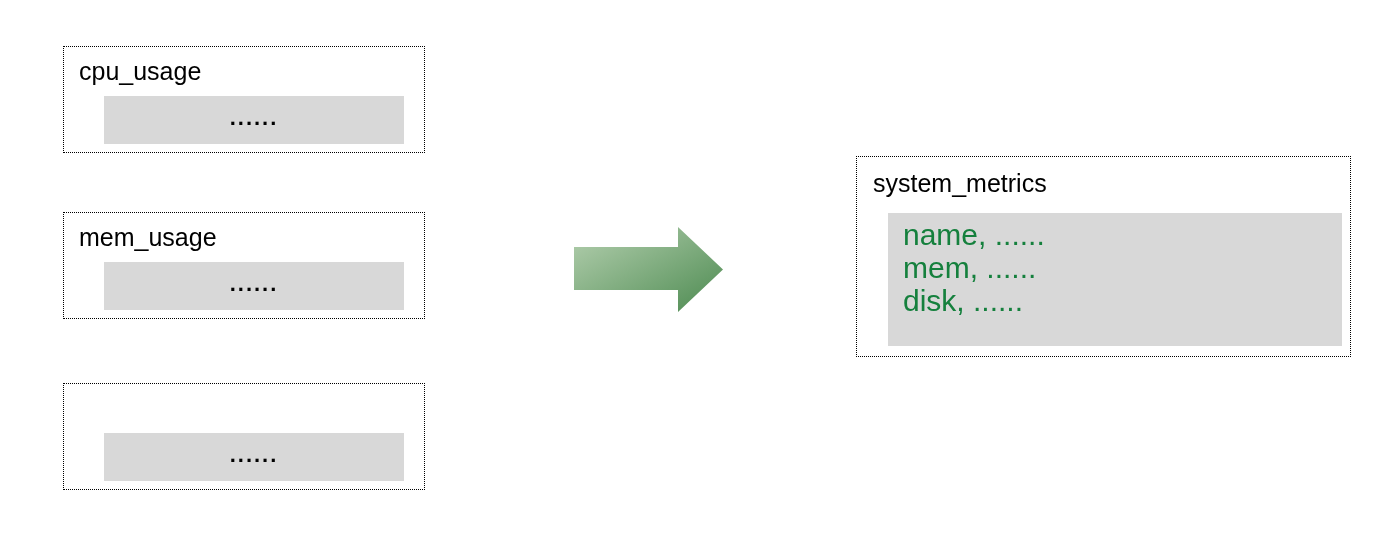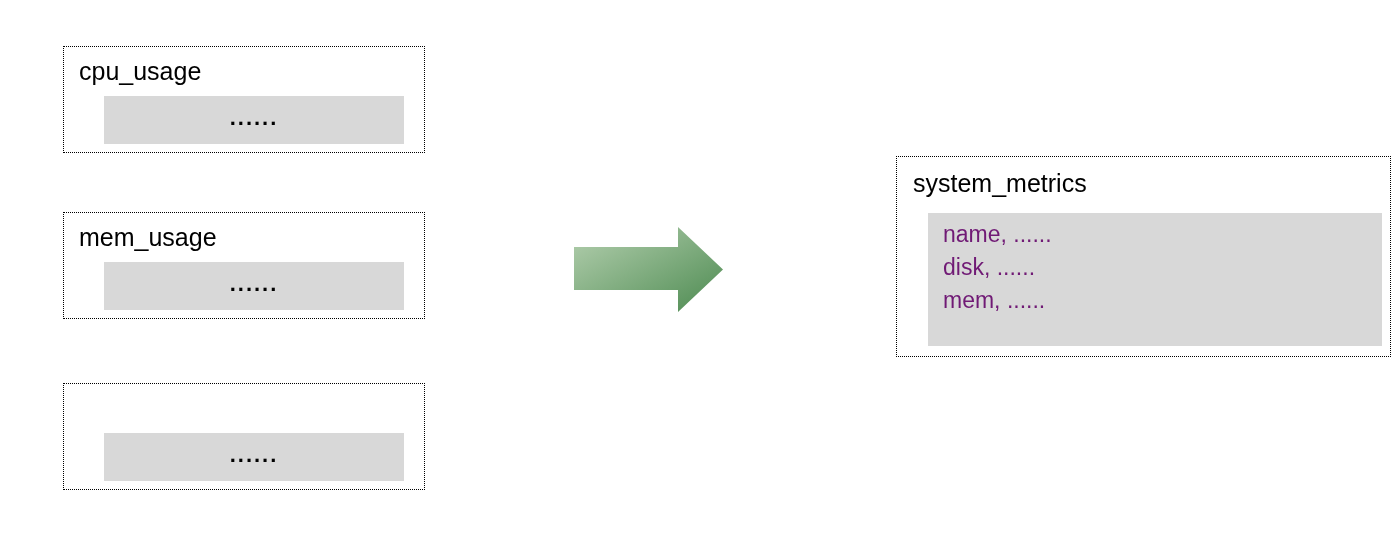--- a/index.html
+++ b/index.html
@@ -51,43 +51,43 @@
     justify-content: center;
   }
   .dots {
     font-size: 22px;
     font-weight: bold;
     letter-spacing: 2px;
     color: #000000;
     transform: translateY(-2px);
   }
   .dst-box {
-    left: 896px;
+    left: 856px;
     top: 156px;
     width: 495px;
     height: 201px;
   }
   .dst-box .box-title {
     left: 16px;
     top: 11px;
   }
   .gray-panel {
     position: absolute;
     left: 31px;
     top: 56px;
     width: 454px;
     height: 133px;
     background: #d8d8d8;
     box-sizing: border-box;
     padding: 5px 0 0 15px;
   }
   .field-line {
-    font-size: 23px;
+    font-size: 30px;
     line-height: 33px;
-    color: #701a75;
+    color: #15803d;
     white-space: nowrap;
   }
   .arrow-svg {
     position: absolute;
     left: 574px;
     top: 227px;
     width: 149px;
     height: 85px;
   }
 </style>
@@ -123,18 +123,18 @@
         <stop offset="100%" stop-color="#4c8a50"></stop>
       </linearGradient>
     </defs>
     <polygon points="0,20 104,20 104,0 149,42.5 104,85 104,63 0,63" fill="url(#arrowGrad)"></polygon>
   </svg>
 
   <div class="box dst-box">
     <div class="box-title">system_metrics</div>
     <div class="gray-panel">
       <div class="field-line">name, ......</div>
+      <div class="field-line">mem, ......</div>
       <div class="field-line">disk, ......</div>
-      <div class="field-line">mem, ......</div>
     </div>
   </div>
 
 </div>
 
 </body></html>

